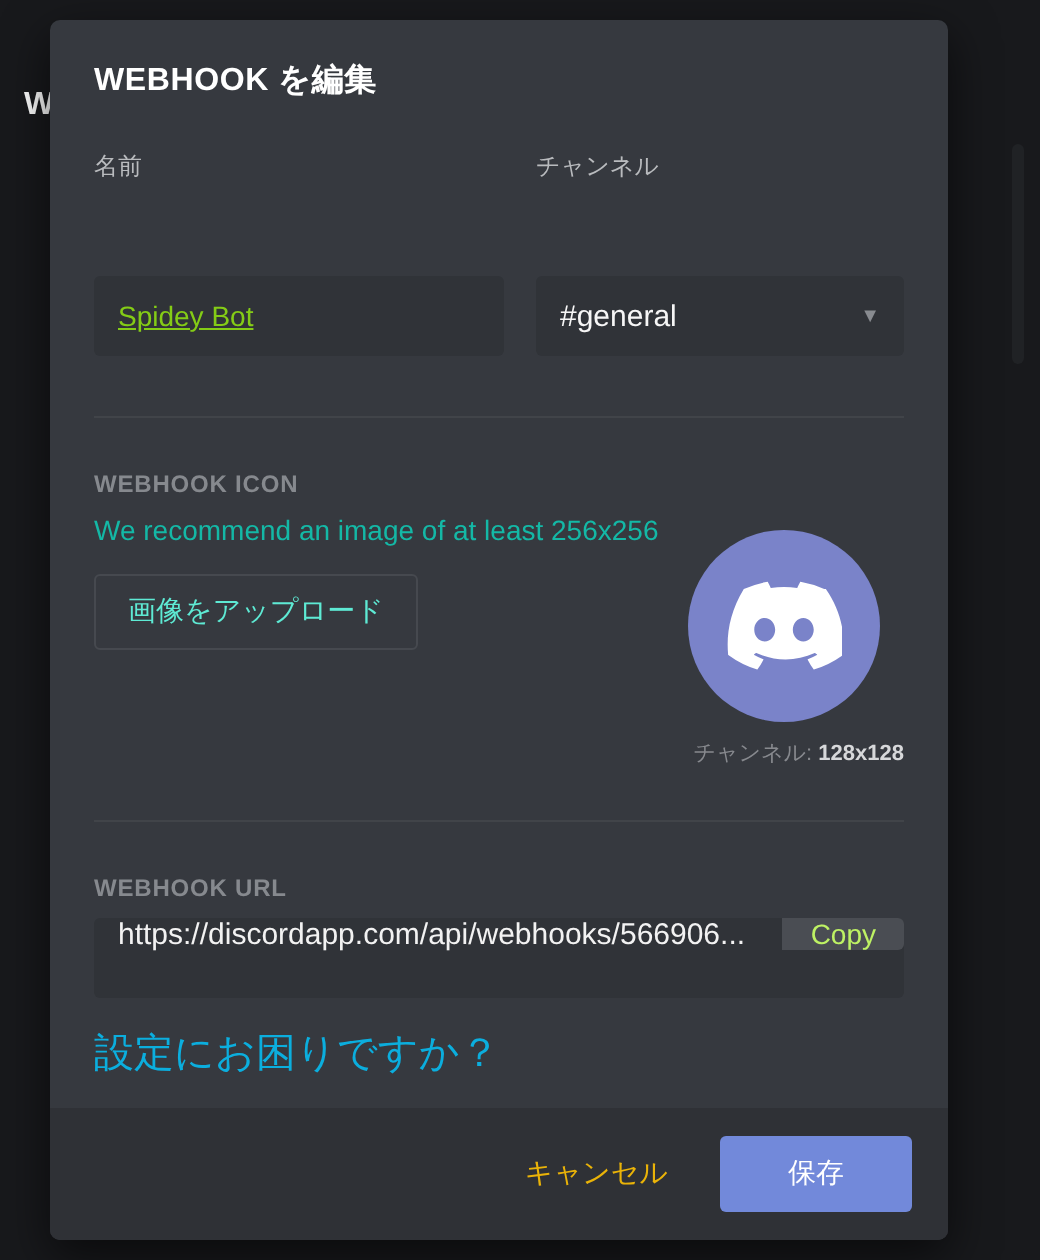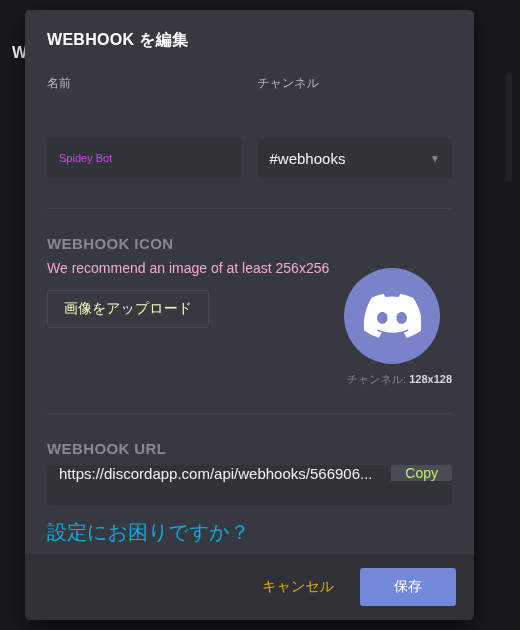--- a/index.html
+++ b/index.html
@@ -51,23 +51,24 @@
     font-size: 12px;
     color: #b9bbbe;
     margin-bottom: 8px;
   }
   .text-input {
     background: #303338;
     border: none;
     border-radius: 3px;
     height: 40px;
     padding: 0 12px;
-    color: #d946ef;
-    font-size: 11px;
+    color: #84cc16;
+    font-size: 14px;
     outline: none;
+    text-decoration: underline;
   }
   .select {
     background: #303338;
     border: none;
     border-radius: 3px;
     height: 40px;
     padding: 0 12px;
     color: #f6f6f6;
     font-size: 15px;
     display: flex;
@@ -75,40 +76,40 @@
     justify-content: space-between;
     cursor: pointer;
   }
   .chev { color: #888b90; font-size: 10px; }
   .divider {
     border: none;
     border-top: 1px solid #414449;
     margin: 30px 0 26px 0;
   }
   .section-heading {
-    font-size: 15px;
+    font-size: 12px;
     font-weight: 700;
     color: #86898e;
     letter-spacing: .4px;
     margin-bottom: 8px;
   }
   .hint {
     font-size: 14px;
-    color: #f9a8d4;
+    color: #14b8a6;
     margin-bottom: 14px;
   }
   .icon-row {
     display: flex;
     justify-content: space-between;
     align-items: flex-start;
   }
   .upload-btn {
     background: transparent;
     border: 1px solid #46494f;
-    color: #fef9c3;
+    color: #5eead4;
     font-size: 14px;
     padding: 9px 16px;
     border-radius: 3px;
     cursor: pointer;
   }
   .avatar-wrap {
     display: flex;
     flex-direction: column;
     align-items: center;
     margin-top: -22px;
@@ -225,21 +226,21 @@
     <div class="modal-title">WEBHOOK を編集</div>
 
     <div class="row">
       <div class="col">
         <div class="field-label">名前</div>
         <input class="text-input" type="text" value="Spidey Bot" style="">
       </div>
       <div class="col">
         <div class="field-label">チャンネル</div>
         <div class="select">
-          <span>#webhooks</span>
+          <span>#general</span>
           <span class="chev">▼</span>
         </div>
       </div>
     </div>
 
     <hr class="divider">
 
     <div class="section-heading">WEBHOOK ICON</div>
     <div class="hint">We recommend an image of at least 256x256</div>
 

